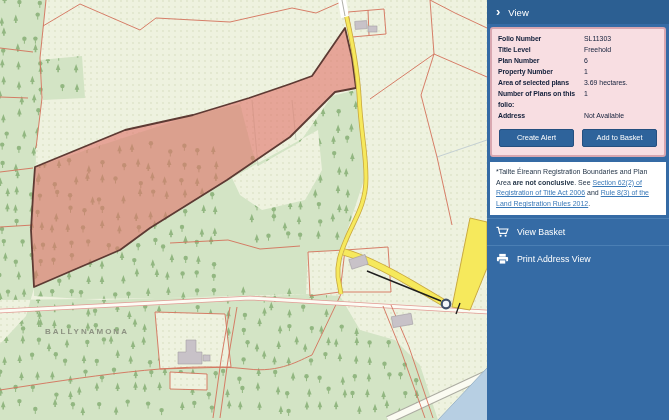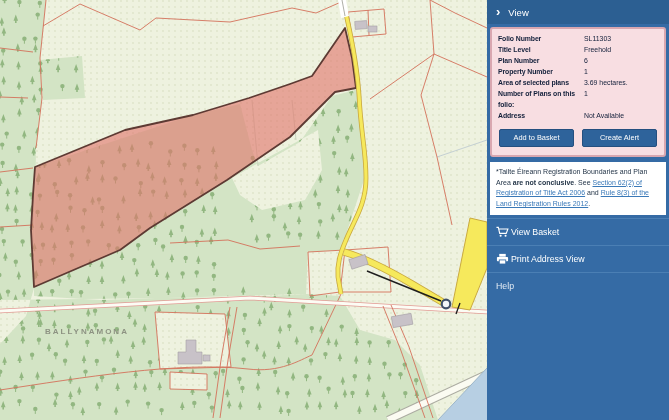--- a/index.html
+++ b/index.html
@@ -9,21 +9,21 @@
   .sidebar{width:182px;height:420px;background:#356ba5;display:flex;flex-direction:column;box-sizing:border-box}
   .back-bar{background:#2c5f92;color:#fff;height:24px;display:flex;align-items:center;padding:0 9px;gap:8px;font-size:9.5px;cursor:pointer;flex:0 0 auto}
   .chev{font-size:13px;line-height:1;margin-top:-2px;font-weight:bold}
   .info-panel{margin:3px;background:#f8dee2;border:2px solid #d9a7b0;border-radius:3px;padding:5px 6px 6px;color:#121f3a}
   .irow{display:grid;grid-template-columns:86px 1fr;font-size:6.9px;line-height:10.6px;margin-bottom:.5px}
   .ilabel{font-weight:bold;letter-spacing:-.1px;padding-right:4px}
   .btnrow{display:flex;gap:8px;margin:7px 1px 2px}
   .btnrow button{flex:1;background:#2e639b;color:#fff;border:1px solid #254f7f;font-size:7.4px;height:18px;font-family:inherit;border-radius:2px;cursor:pointer}
   .disclaimer{margin:2px 3px 3px;background:#fff;padding:5px 6px;font-size:7px;line-height:1.55;color:#253649}
   .disclaimer a{color:#3a79b8;text-decoration:underline;cursor:pointer}
-  .menu-item{display:flex;align-items:center;gap:2px;height:26px;padding:0 9px;color:#fff;font-size:8.8px;border-top:1px solid #4b7fb4;cursor:pointer;flex:0 0 auto}
+  .menu-item{display:flex;align-items:center;gap:8px;height:26px;padding:0 9px;color:#fff;font-size:8.8px;border-top:1px solid #4b7fb4;cursor:pointer;flex:0 0 auto}
   .menu-item.help{color:#e3ebf4}
   .micon{width:13px;height:12px;flex:0 0 auto}
 </style>
 </head>
 <body>
 
 <div class="map-wrap">
 <svg id="map-svg" viewBox="0 0 487 420" width="487" height="420" xmlns="http://www.w3.org/2000/svg">
   <defs>
     <pattern id="dots" width="6" height="6" patternUnits="userSpaceOnUse">
@@ -610,22 +610,22 @@
       </div>
     <div class="irow">
         <div class="ilabel">Number of Plans on this folio:</div>
         <div class="ival">1</div>
       </div>
     <div class="irow">
         <div class="ilabel">Address</div>
         <div class="ival">Not Available</div>
       </div>
     <div class="btnrow">
+      <button>Create Alert</button>
       <button>Add to Basket</button>
-      <button>Create Alert</button>
     </div>
   </div>
 
   <div class="disclaimer"><span>*Tailte Éireann Registration Boundaries and Plan Area </span><strong>are not conclusive</strong><span>. See </span><a>Section 62(2) of Registration of Title Act 2006</a><span> and </span><a>Rule 8(3) of the Land Registration Rules 2012</a><span>.</span></div>
 
   <div class="menu-item">
     <svg class="micon" viewBox="0 0 14 12" fill="none" stroke="#ffffff" stroke-width="1.2">
       <path d="M0.5,1 H2.5 L4,7.5 H11 L12.8,2.7 H3.2"></path>
       <circle cx="5" cy="10" r="1.1" fill="#ffffff" stroke="none"></circle>
       <circle cx="10.3" cy="10" r="1.1" fill="#ffffff" stroke="none"></circle>
@@ -633,16 +633,13 @@
     <span>View Basket</span>
   </div>
   <div class="menu-item">
     <svg class="micon" viewBox="0 0 14 12">
       <rect x="3.5" y="0.5" width="7" height="3" fill="#ffffff"></rect>
       <rect x="1" y="3.8" width="12" height="4.6" rx="0.8" fill="#ffffff"></rect>
       <rect x="3.5" y="7" width="7" height="4.4" fill="#ffffff" stroke="#356ba5" stroke-width="0.9"></rect>
     </svg>
     <span>Print Address View</span>
   </div>
-  <div class="menu-item help">
-    <span>Help</span>
-  </div>
 </div>
 
 </body></html>

